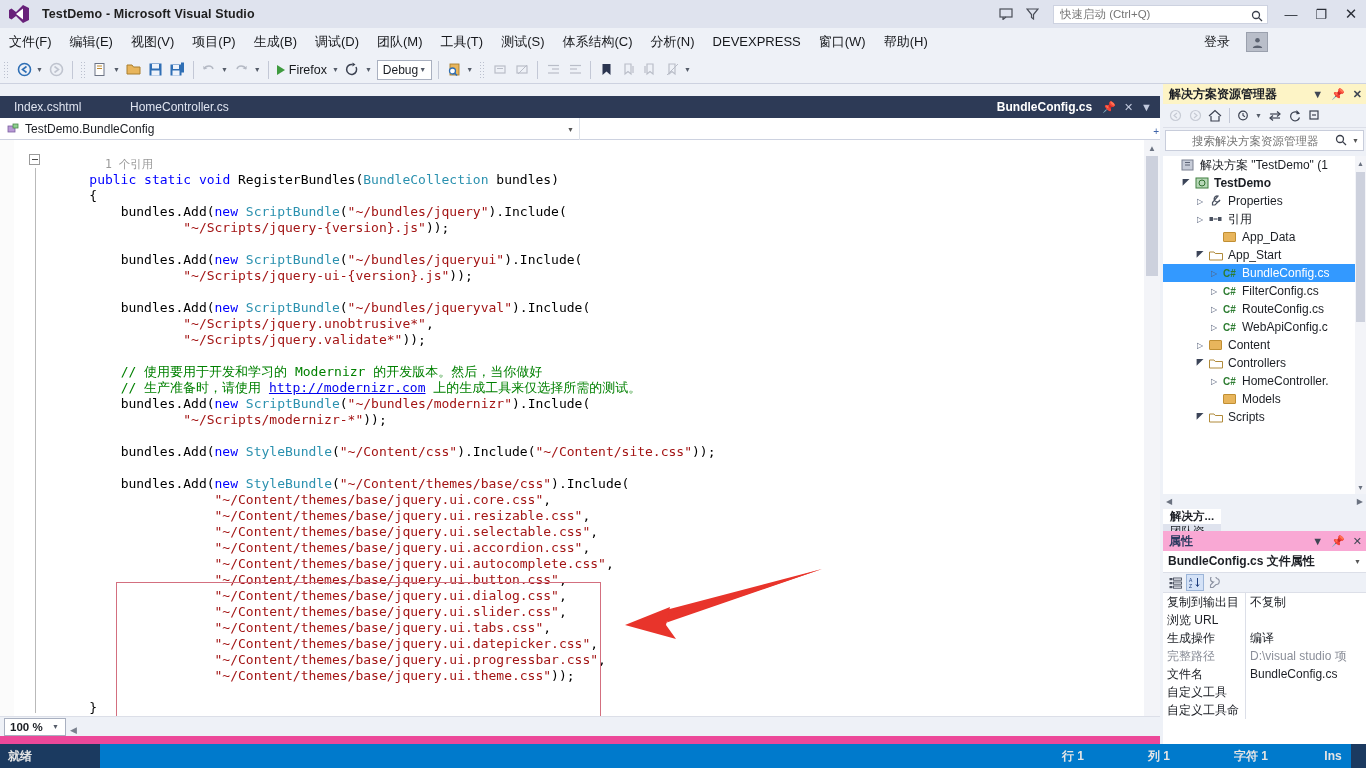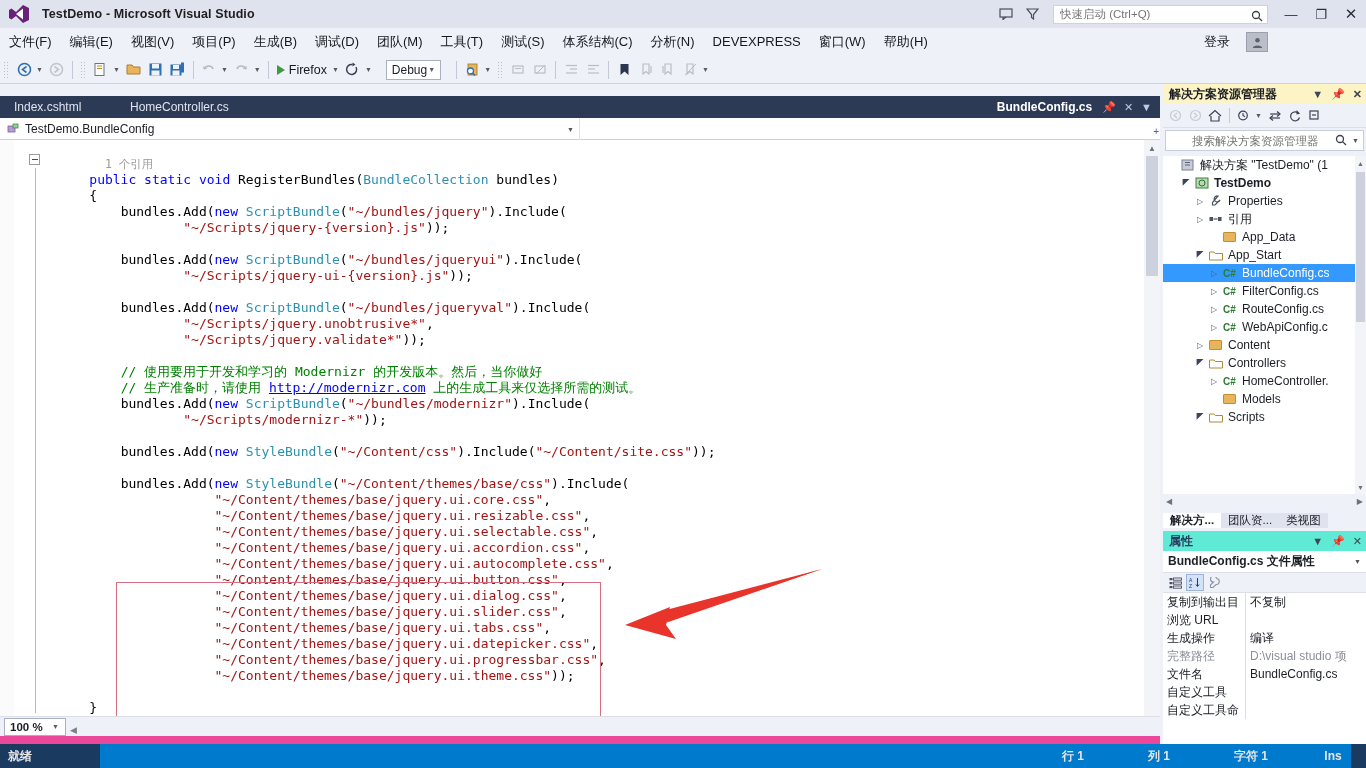--- a/index.html
+++ b/index.html
@@ -85,21 +85,21 @@
   .tbtn.dis { opacity: .4; }
   .tarrow { font-size: 7px; color: #555c69; padding: 0 3px 0 1px; }
   #run-btn { display: flex; align-items: center; gap: 4px; padding: 0 4px; }
   #run-label { font-size: 12.5px; color: #16181c; }
   .play-tri {
     width: 0; height: 0; border-left: 8px solid #3f9b3f;
     border-top: 5px solid transparent; border-bottom: 5px solid transparent;
   }
   #config-combo {
     height: 20px; background: #fff; border: 1px solid #a9b0c0;
-    display: flex; align-items: center; padding: 0 2px 0 5px; margin: 0 11px;
+    display: flex; align-items: center; padding: 0 2px 0 5px; margin: 0 2px;
   }
   #config-value { font-size: 12px; color: #1b1e24; }
 
   
   #editor-pane {
     position: absolute; top: 96px; left: 0; width: 1160px; height: 660px;
     background: #ec4899;
   }
   #tabstrip {
     position: absolute; top: 0; left: 0; width: 1160px; height: 22px;
@@ -241,31 +241,31 @@
   .tlabel { margin-left: 4px; }
   #tree-vscroll { position: absolute; right: 0; top: 0; width: 11px; height: 338px; background: #f3f4f8; }
   #tree-vs-thumb { position: absolute; top: 16px; left: 1px; width: 9px; height: 150px; background: #cdd1dd; }
   #tree-hscroll {
     position: absolute; top: 410px; left: 0; width: 203px; height: 15px;
     background: #eef1f7; display: flex; align-items: center; justify-content: space-between;
     padding: 0 3px;
   }
   #se-tabs {
     position: absolute; top: 425px; left: 0; width: 203px; height: 22px;
-    display: flex; align-items: center;
+    display: flex; align-items: flex-start; flex-direction: column;
   }
   .se-tab {
     font-size: 11.5px; display: flex; align-items: center; padding: 0 7px; color: #1b1e24;
   }
   .se-tab.active { background: #ffffff; font-weight: bold; }
   .se-tab.inactive { background: #dfe3ee; }
 
   #props-panel { position: absolute; top: 447px; left: 0; width: 203px; height: 213px; background: #eef1f7; }
   #props-header {
-    height: 20px; background: #5eead4; display: flex; align-items: center;
+    height: 20px; background: #f9a8d4; display: flex; align-items: center;
     font-size: 12px; font-weight: bold; color: #2b3a60; padding-left: 6px;
   }
   #props-object {
     height: 22px; background: #fff; border-bottom: 1px solid #dcdfe8;
     display: flex; align-items: center; font-size: 12px; font-weight: bold; color: #1b1e24;
     padding-left: 5px;
   }
   #props-object .chev { margin-left: auto; font-size: 7px; color:#555; padding-right:5px; font-weight: normal; }
   #props-toolbar {
     height: 20px; background: #eef1f7; display: flex; align-items: center;

